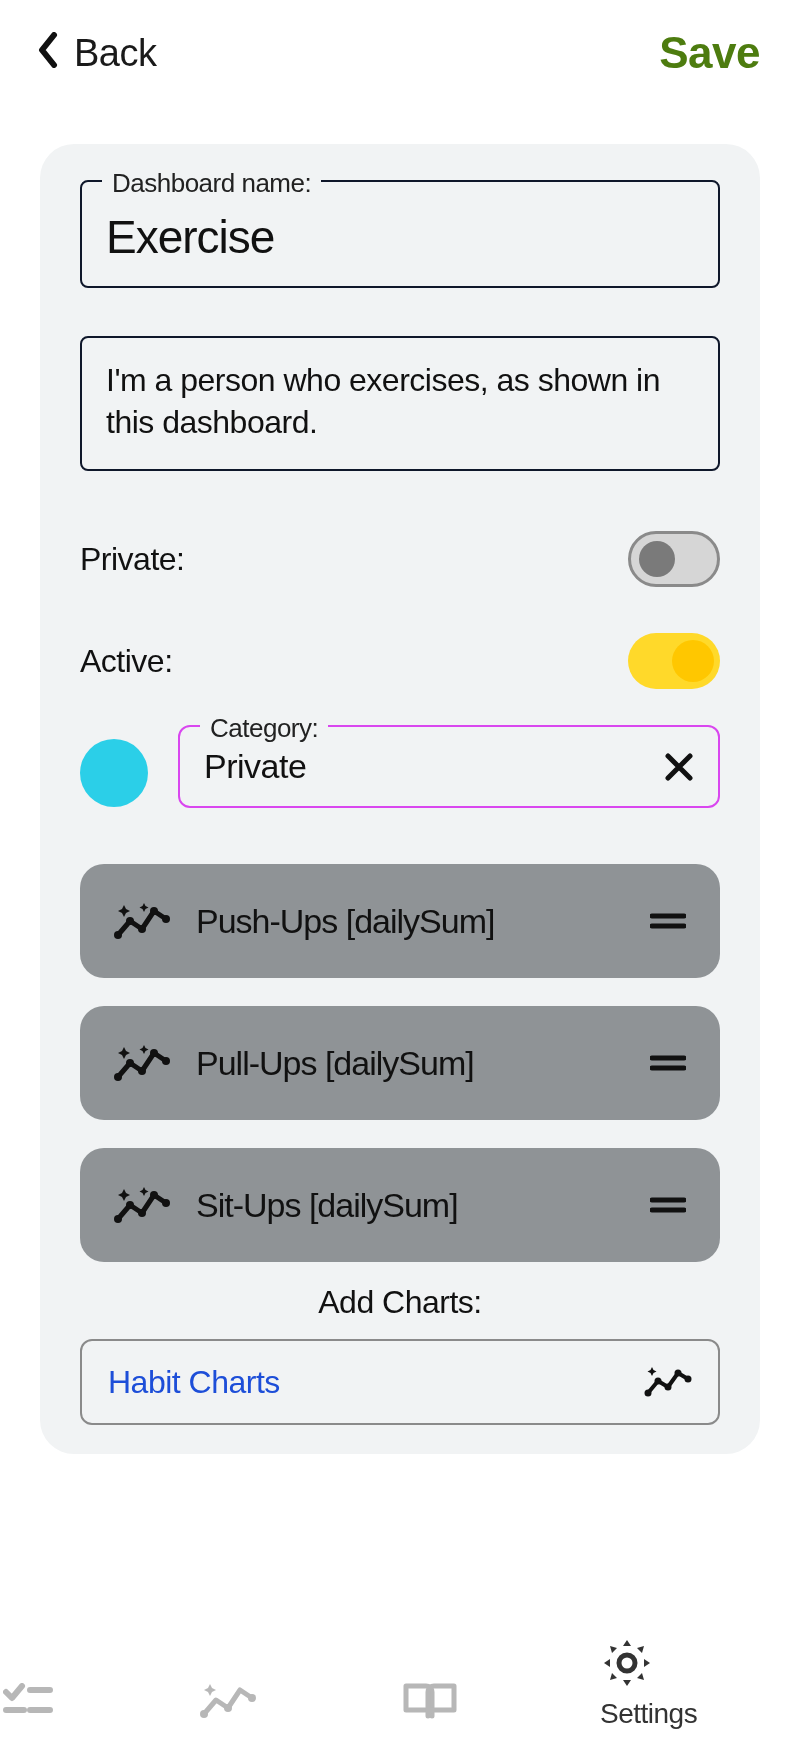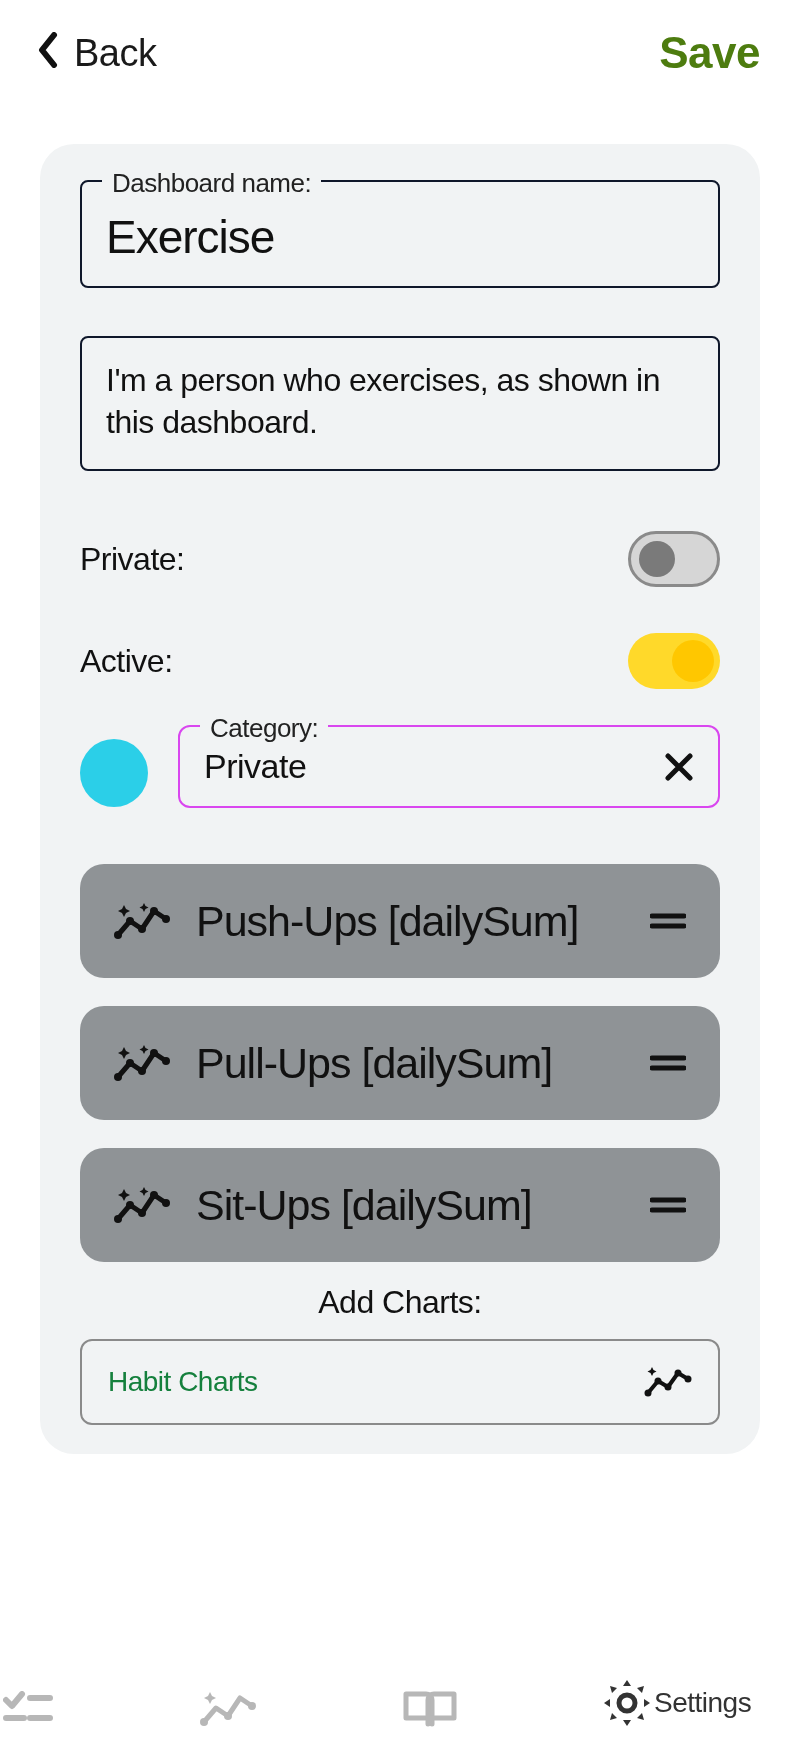--- a/index.html
+++ b/index.html
@@ -42,32 +42,32 @@
   .category-field .field-label { top: -14px; }
   .category-value { font-size: 34px; color:#111; letter-spacing:-0.5px; }
   .clear-x { cursor: pointer; }
   .clear-x svg { display:block; }
 
   
   .chart-list { margin-top: 56px; }
   .chart-item { background: #8f9396; border-radius: 24px; height: 114px; display: flex; align-items: center; padding: 0 34px; margin-bottom: 28px; cursor: grab; }
   .chart-item:last-child { margin-bottom: 0; }
   .chart-icon svg { display:block; }
-  .chart-label { flex:1; margin-left: 26px; font-size: 43px; color: #111; letter-spacing: -1px; }
+  .chart-label { flex:1; margin-left: 26px; font-size: 34px; color: #111; letter-spacing: -1px; }
   .drag-handle svg { display:block; }
 
   
   .add-label { text-align:center; font-size: 32px; margin-top: 22px; color:#111; letter-spacing:-0.5px; }
   .add-row { margin-top: 18px; border: 2px solid #8a8a8a; border-radius: 12px; padding: 22px 26px; display:flex; align-items:center; justify-content:space-between; cursor:pointer; background:#f1f3f4; }
-  .add-row-label { font-size: 28px; color:#15803d; letter-spacing:-0.5px; }
+  .add-row-label { font-size: 32px; color:#1d4ed8; letter-spacing:-0.5px; }
   .add-row-icon svg { display:block; }
 
   
   .nav { height: 156px; display: flex; background: #fff; align-items:flex-end; padding-bottom: 14px; margin-top:auto; }
-  .nav-item { flex:1; display:flex; align-items:center; cursor:pointer; }
+  .nav-item { flex:1; display:flex; flex-direction:column; gap:8px; cursor:pointer; }
   .nav-icon svg { display:block; }
   .nav-label { font-size: 28px; color:#333; letter-spacing:-0.5px; }
   .nav-item.inactive .nav-label { visibility:hidden; height:0; }
   .nav-item.inactive svg { opacity: .35; }
   .nav-item.active svg { opacity: 1; }
 </style>
 </head>
 <body>
 
 <div class="header">

